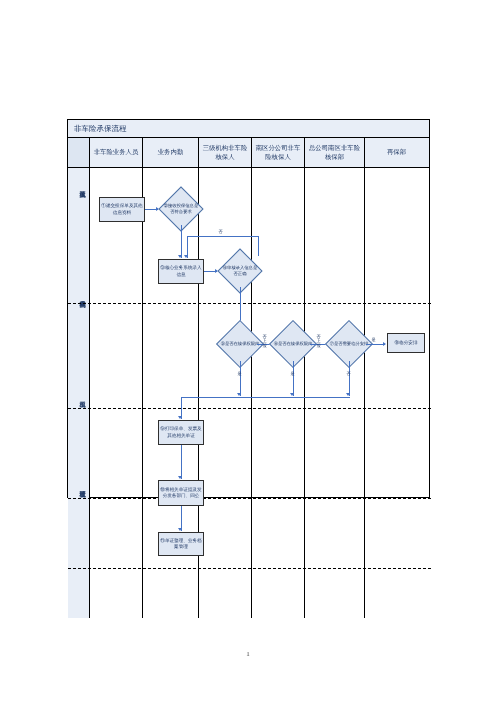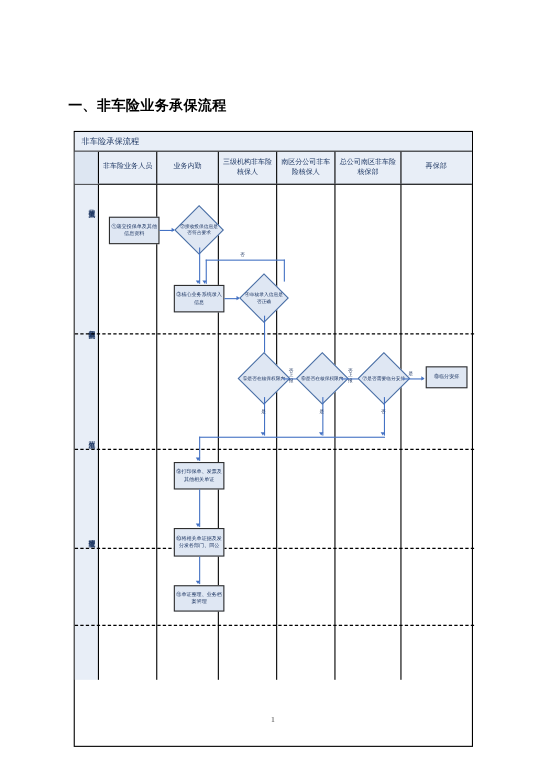--- a/index.html
+++ b/index.html
@@ -12,21 +12,21 @@
   .doc-title{
     position:absolute;left:0;top:44px;width:496px;text-align:center;
     font-size:14.5px;font-weight:bold;color:#000;letter-spacing:.5px;
   }
   .sec-title{
     position:absolute;left:62px;top:88px;
     font-size:12.8px;font-weight:bold;color:#000;letter-spacing:.3px;
   }
   
   .tbl{
-    position:absolute;left:67px;top:119px;width:363px;height:560px;
+    position:absolute;left:67px;top:119px;width:363px;height:379px;
     border:1.4px solid #000;box-sizing:border-box;background:#fff;padding-left:36px;
   }
   .tbl-caption{
     position:absolute;left:0;top:0;width:100%;height:18px;
     box-sizing:border-box;border-bottom:1.4px solid #000;
     background:#e8eef7;color:#1f3864;font-size:7.5px;
     display:flex;align-items:center;padding-left:6px;
   }
   .hdr-row{
     position:absolute;left:0;top:18px;width:100%;height:30px;
@@ -99,21 +99,20 @@
   .pg-num{
     position:absolute;left:0;top:650px;width:496px;text-align:center;
     font-size:7px;color:#444;
   }
 </style>
 </head>
 <body>
 
 <div class="page">
 
-  <div class="sec-title">一、非车险业务承保流程</div>
 
   <div class="tbl">
 
     <div class="tbl-caption">非车险承保流程</div>
 
     <div class="hdr-row">
       <div class="hdr-cell hdr-spacer" style="width:22px"></div>
       <div class="hdr-cell" style="width:53px">非车险业务人员</div>
       <div class="hdr-cell" style="width:56px">业务内勤</div>
       <div class="hdr-cell" style="width:53px">三级机构非车险核保人</div>

